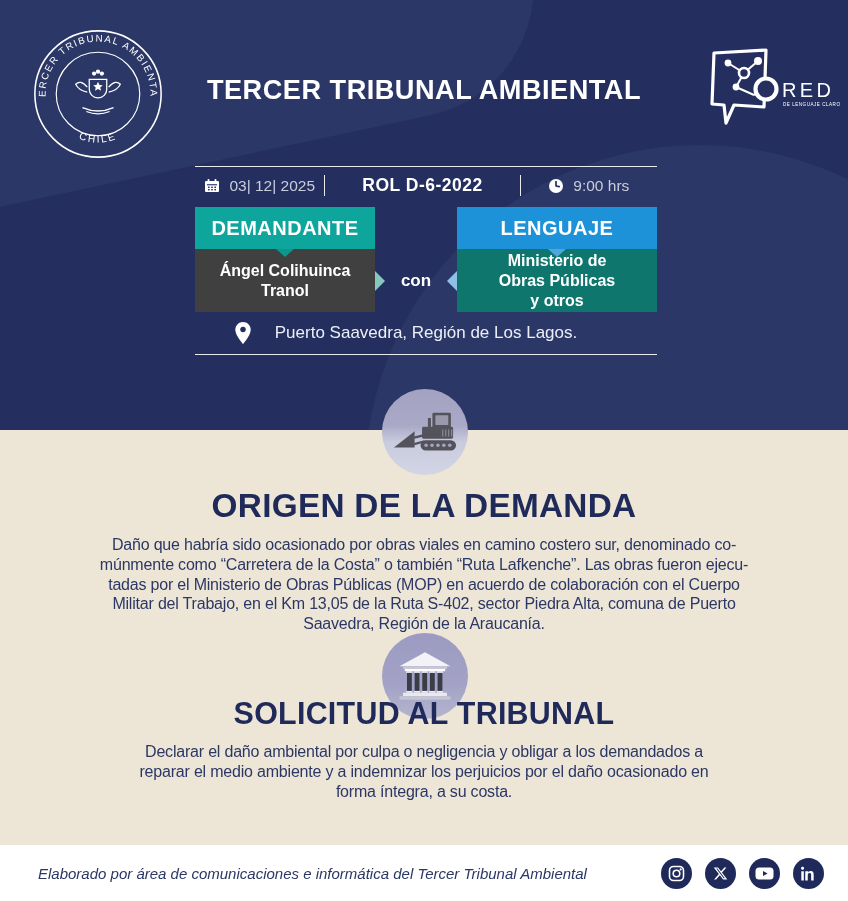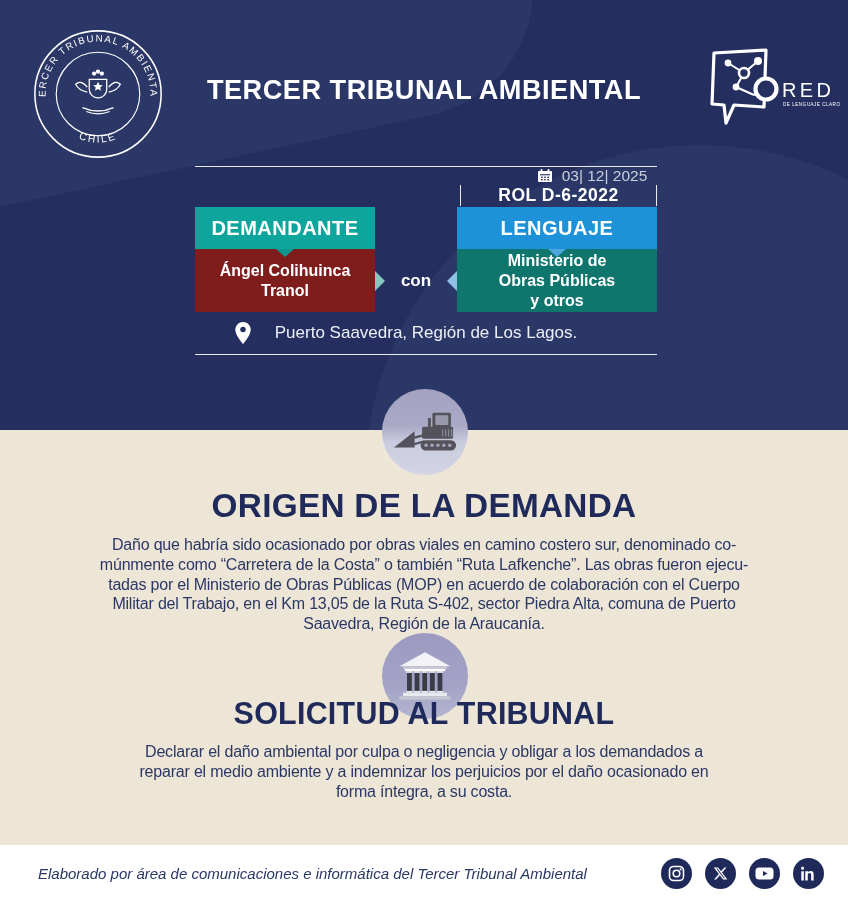--- a/index.html
+++ b/index.html
@@ -13,21 +13,21 @@
   .bg-panel-tl{position:absolute;left:-220px;top:-270px;width:740px;height:440px;
     background:#2B3766;border-radius:130px;transform:rotate(-12deg);}
   .bg-circle-br{position:absolute;left:365px;top:145px;width:670px;height:670px;
     border-radius:50%;background:#2B3766;}
   .seal{position:absolute;left:30px;top:26px;}
   .title{position:absolute;left:0;top:74px;width:100%;margin:0;text-align:center;
     color:#FFFFFF;font-size:28px;font-weight:bold;letter-spacing:.5px;transform:scaleX(.97);}
   .redlogo{position:absolute;left:703px;top:46px;}
   
   .case-card{position:absolute;left:195px;top:166px;width:462px;}
-  .meta-row{display:flex;border-top:1.5px solid rgba(255,255,255,.9);height:37px;align-items:flex-end;flex-direction:column;}
+  .meta-row{display:flex;border-top:1.5px solid rgba(255,255,255,.9);height:37px;align-items:center;}
   .meta-cell{display:flex;align-items:center;justify-content:center;gap:9px;
     color:#C9CEDD;font-size:15.5px;}
   .meta-date{width:130px;}
   .meta-rol{width:195px;border-left:1.5px solid rgba(255,255,255,.9);
     border-right:1.5px solid rgba(255,255,255,.9);
     color:#FFFFFF;font-weight:bold;font-size:17.5px;letter-spacing:.5px;}
   .meta-time{width:137px;}
   .parties{display:flex;margin-top:3px;}
   .party{display:flex;flex-direction:column;}
   .party-p{width:180px;}
@@ -38,21 +38,21 @@
     color:#fff;font-weight:bold;font-size:20px;letter-spacing:.5px;}
   .party-header.teal{background:#0EA59C;}
   .party-header.blue{background:#1E92D8;}
   .party-header.teal::after,.party-header.blue::after{
     content:'';position:absolute;bottom:-8px;left:50%;margin-left:-9px;z-index:2;
     border-left:9px solid transparent;border-right:9px solid transparent;}
   .party-header.teal::after{border-top:8px solid #0B968E;}
   .party-header.blue::after{border-top:8px solid #4FA5DD;}
   .party-body{position:relative;height:63px;display:flex;align-items:center;justify-content:center;
     color:#fff;font-weight:bold;font-size:16px;line-height:1.25;text-align:center;}
-  .party-body.teal-light{background:#7f1d1d;}
+  .party-body.teal-light{background:#404040;}
   .party-body.blue-light{background:#0f766e;}
   .party-body.teal-light::after{content:'';position:absolute;right:-10px;top:50%;margin-top:-10px;
     border-top:10px solid transparent;border-bottom:10px solid transparent;border-left:10px solid #85C9BE;}
   .party-body.blue-light::before{content:'';position:absolute;left:-10px;top:50%;margin-top:-10px;
     border-top:10px solid transparent;border-bottom:10px solid transparent;border-right:10px solid #8FC1E8;}
   .pre{white-space:pre-line;}
   .location-row{position:relative;height:42px;display:flex;align-items:center;justify-content:center;
     border-bottom:1.5px solid rgba(255,255,255,.9);color:#EDEFF7;font-size:17px;}
   .location-row svg{position:absolute;left:40px;top:10px;}
   
@@ -145,20 +145,27 @@
                 <rect x="7.2" y="8.6" width="1.6" height="1.4"></rect>
                 <rect x="10.4" y="8.6" width="1.6" height="1.4"></rect>
               <rect x="4" y="11" width="1.6" height="1.4"></rect>
                 <rect x="7.2" y="11" width="1.6" height="1.4"></rect>
                 <rect x="10.4" y="11" width="1.6" height="1.4"></rect>
             </g>
           </svg>
           <span>03| 12| 2025</span>
         </div>
         <div class="meta-cell meta-rol">ROL D-6-2022</div>
+        <div class="meta-cell meta-time">
+          <svg width="16" height="16" viewBox="0 0 16 16">
+            <circle cx="8" cy="8" r="7" fill="#FFFFFF"></circle>
+            <path d="M8,8 L8,3.6 M8,8 L11.2,8.6" stroke="#242F60" stroke-width="1.7" stroke-linecap="round"></path>
+          </svg>
+          <span>9:00 hrs</span>
+        </div>
       </div>
 
       <div class="parties">
         <div class="party party-p">
           <div class="party-header teal">DEMANDANTE</div>
           <div class="party-body teal-light">
             <span>Ángel Colihuinca Tranol</span>
           </div>
         </div>
         <div class="connector">

